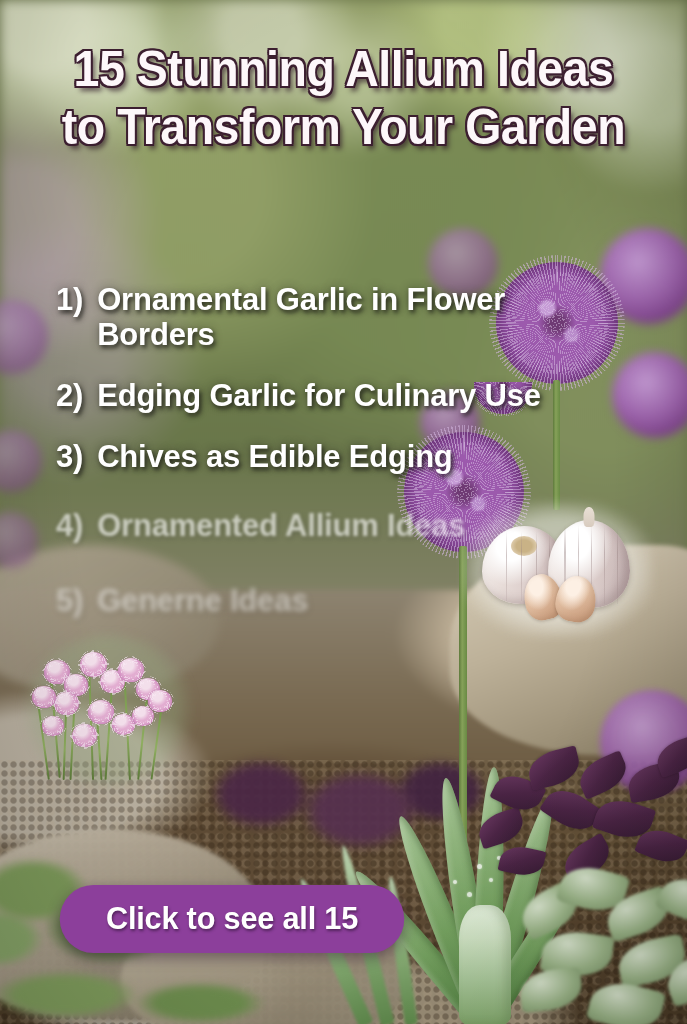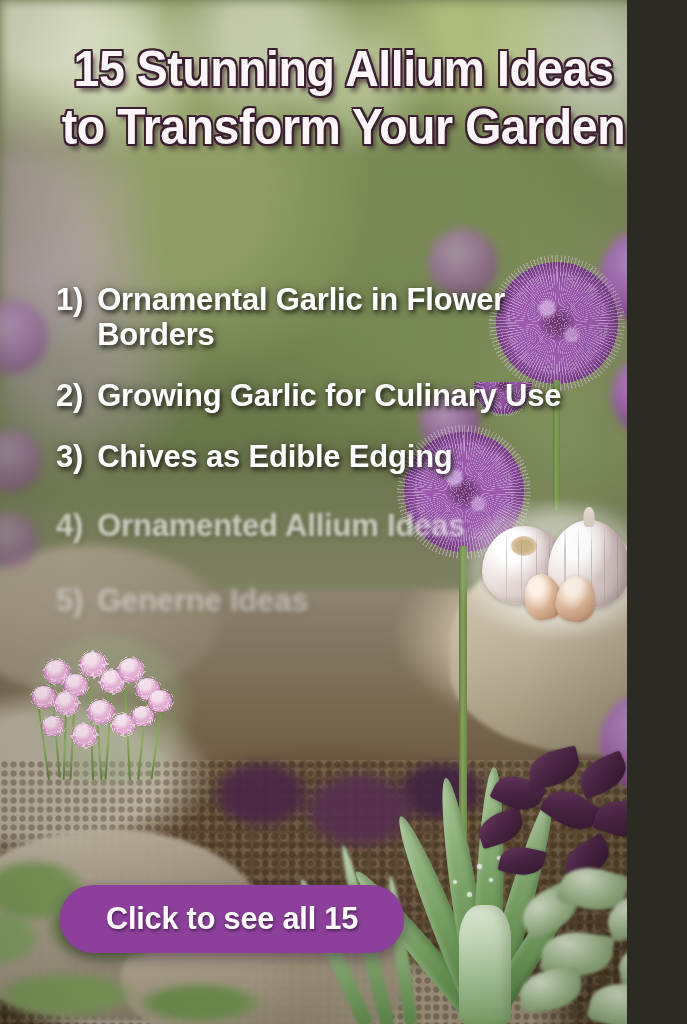--- a/index.html
+++ b/index.html
@@ -6,21 +6,21 @@
   * { margin:0; padding:0; box-sizing:border-box; }
   html, body {
     width:687px; height:1024px;
     background:#2b2b24;
     font-family:"Liberation Sans", sans-serif;
     overflow:hidden;
   }
 
   #pin {
     position:relative;
-    width:627px; height:1024px;
+    width:687px; height:1024px;
     overflow:hidden;
     background:#6f7a4e;
   }
 
   
   .bg-layer { position:absolute; inset:0; }
 
   
   .bg-top {
     position:absolute; left:0; top:0; width:687px; height:640px;
@@ -493,21 +493,21 @@
 
   <h1 class="headline">15 Stunning Allium Ideas to Transform Your Garden</h1>
 
   <ol class="ideas">
     <li class="idea">
       <span class="num">1)</span>
       <span class="txt">Ornamental Garlic in Flower Borders</span>
     </li>
     <li class="idea">
       <span class="num">2)</span>
-      <span class="txt">Growing Garlic for Culinary Use</span>
+      <span class="txt">Edging Garlic for Culinary Use</span>
     </li>
     <li class="idea">
       <span class="num">3)</span>
       <span class="txt">Chives as Edible Edging</span>
     </li>
     <li class="idea faded" style="margin-top:34px; margin-bottom:40px;">
       <span class="num">4)</span>
       <span class="txt">Ornamented Allium Ideas</span>
     </li>
     <li class="idea faded2">

